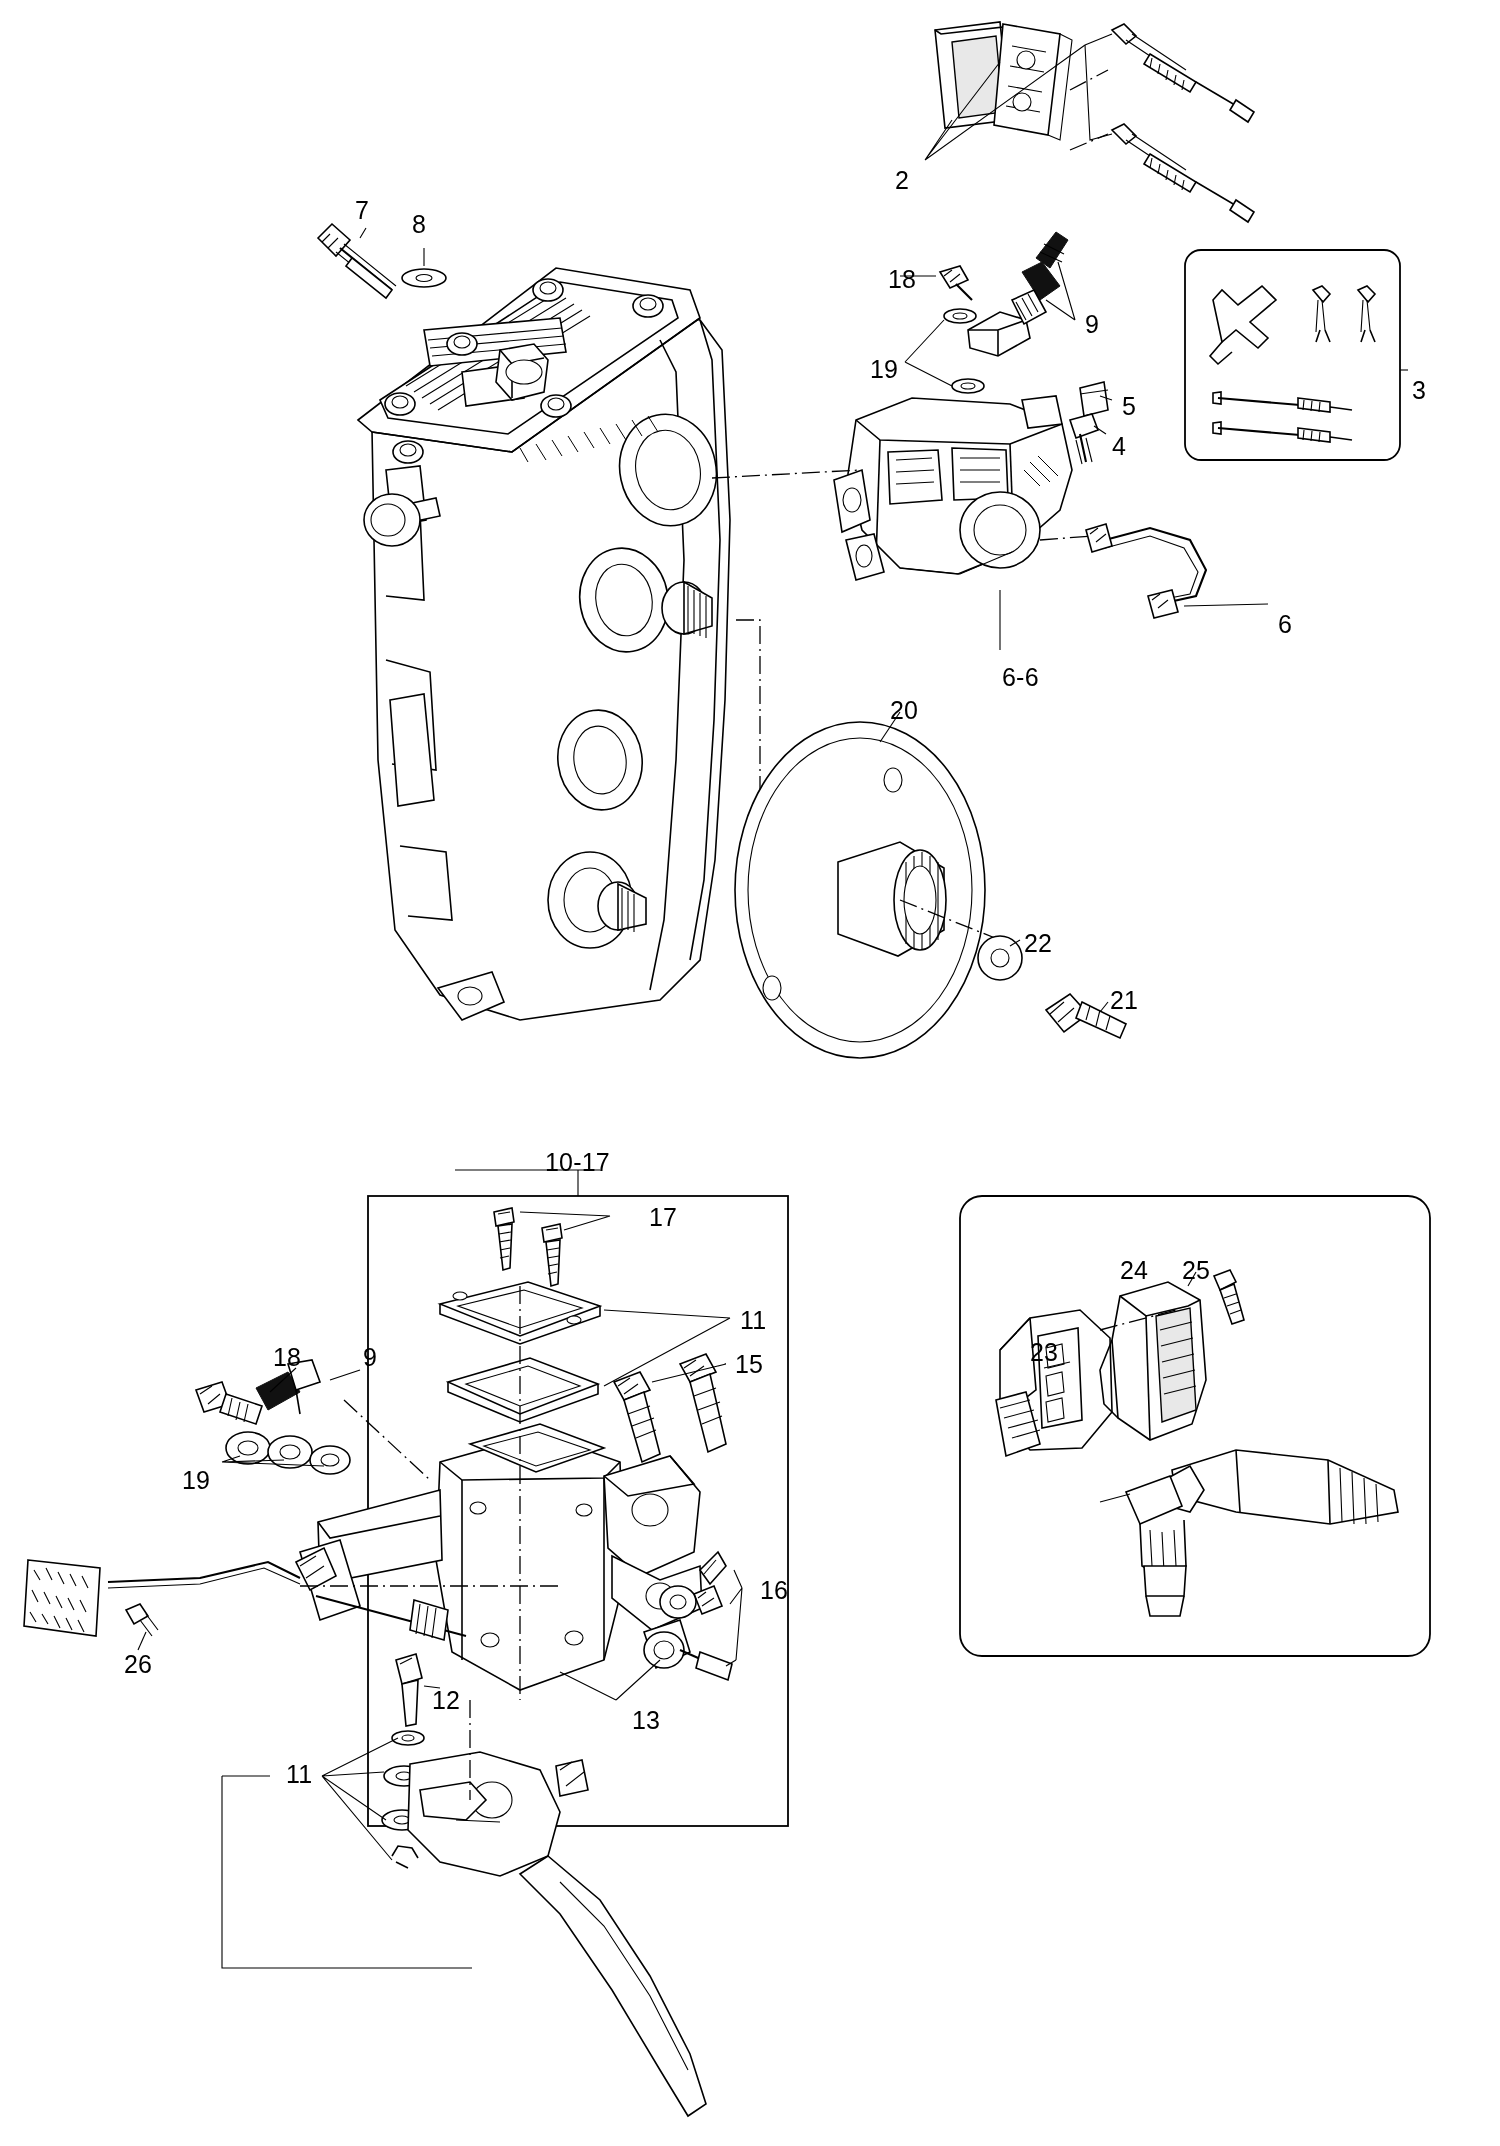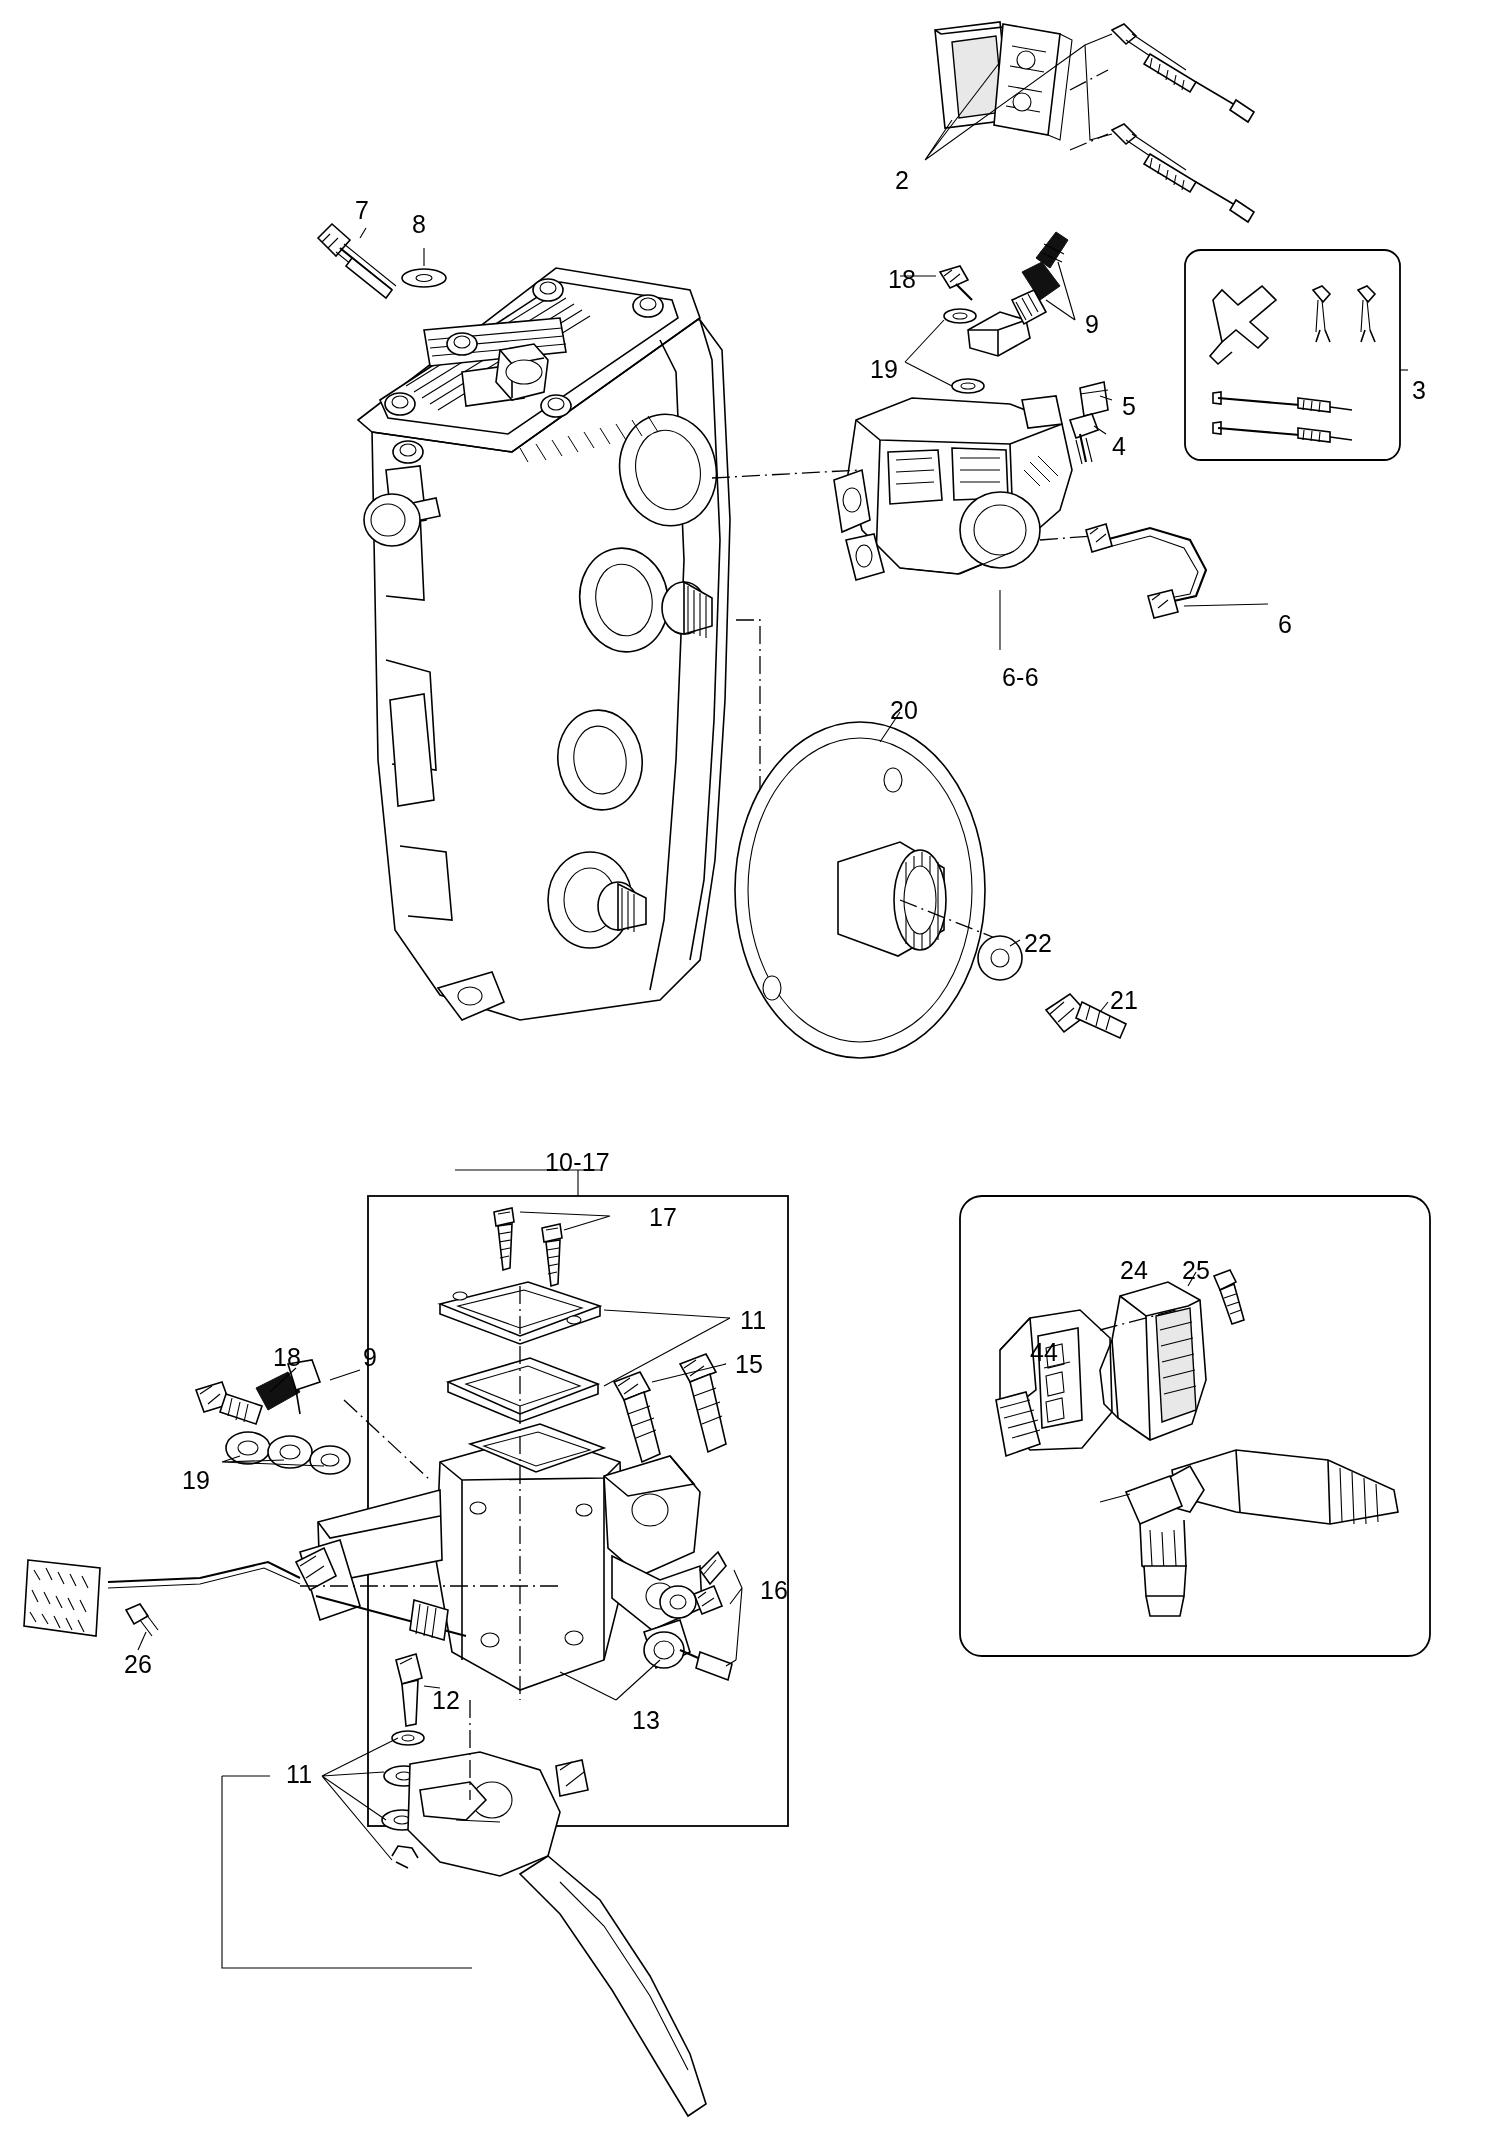--- a/index.html
+++ b/index.html
@@ -483,17 +483,17 @@
   <div class="callout" style="left:740px;  top:1308px;">11</div>
   <div class="callout" style="left:735px;  top:1352px;text-align:right;">15</div>
   <div class="callout" style="left:273px;  top:1345px;">18</div>
   <div class="callout" style="left:363px;  top:1345px;">9</div>
   <div class="callout" style="left:182px;  top:1468px;">19</div>
   <div class="callout" style="left:760px;  top:1578px;text-align:right;">16</div>
   <div class="callout" style="left:124px;  top:1652px;">26</div>
   <div class="callout" style="left:432px;  top:1688px;">12</div>
   <div class="callout" style="left:632px;  top:1708px;">13</div>
   <div class="callout" style="left:286px;  top:1762px;">11</div>
-  <div class="callout" style="left:1030px; top:1340px;">44</div>
+  <div class="callout" style="left:1030px; top:1340px;">23</div>
   <div class="callout" style="left:1120px; top:1258px;">24</div>
   <div class="callout" style="left:1182px; top:1248px;margin-top:10px;">25</div>
 
 </div>
 
 </body></html>

